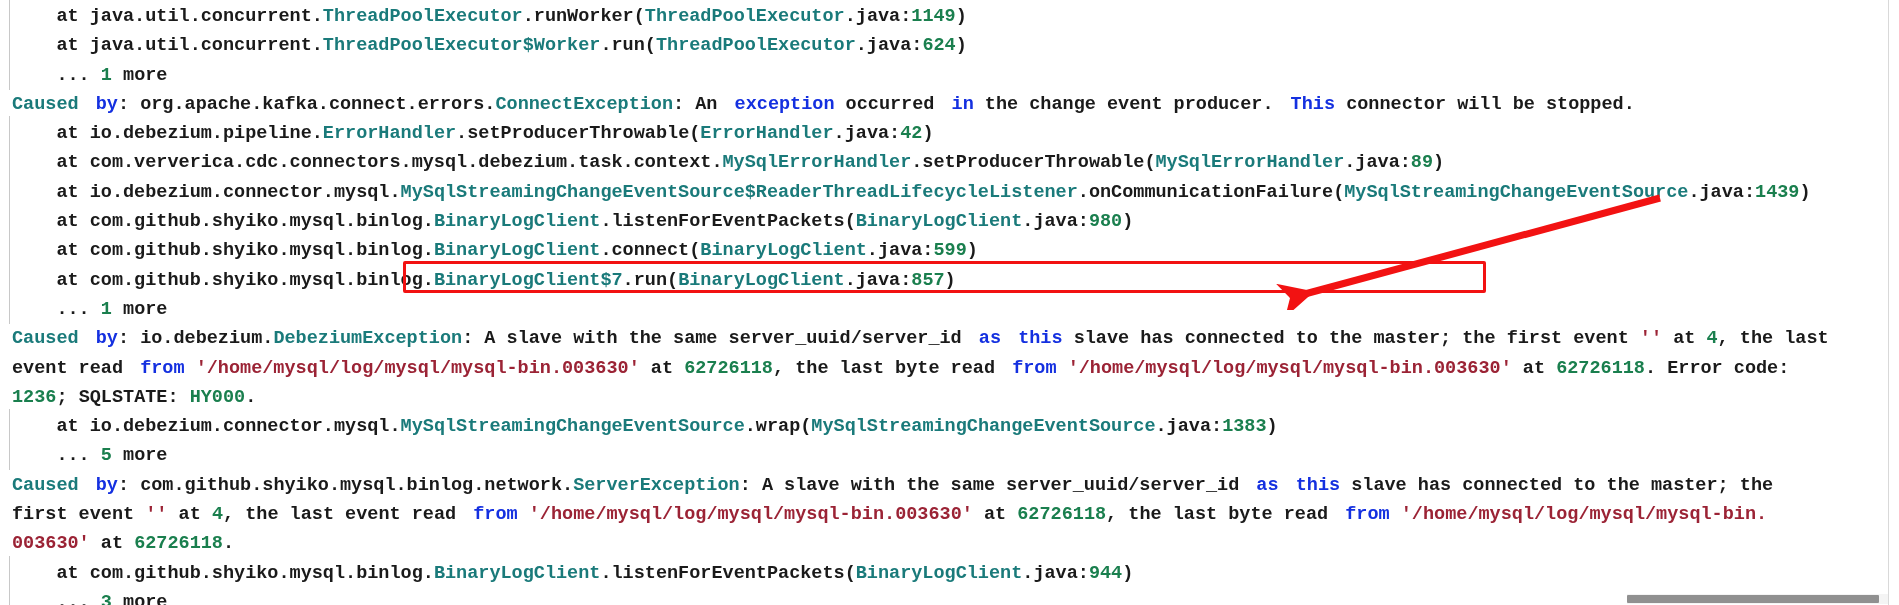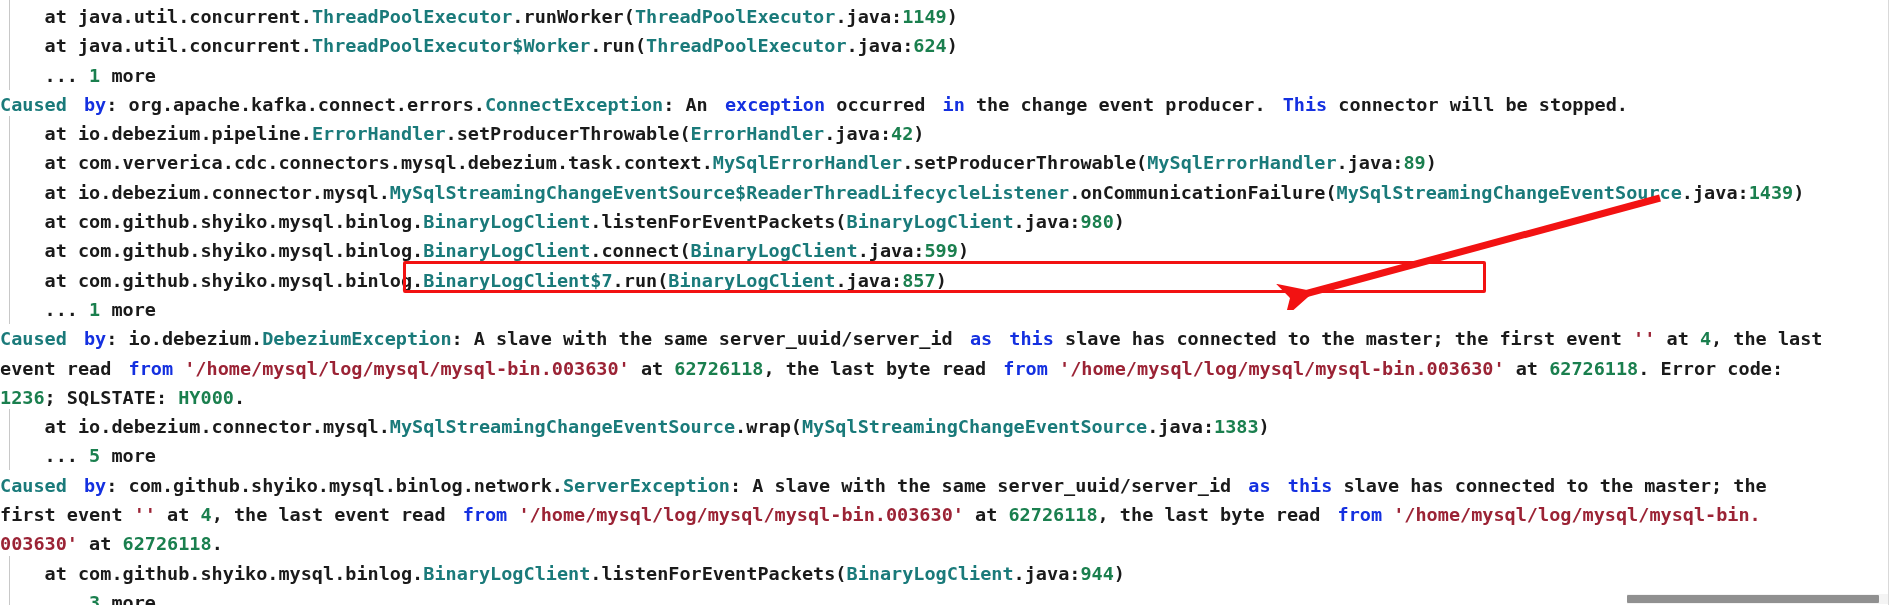--- a/index.html
+++ b/index.html
@@ -30,21 +30,22 @@
     font-size: 18.5px;
     line-height: 29.3px;
     letter-spacing: 0px;
     white-space: pre;
   }
 
   .log-line {
     position: relative;
     height: 29.3px;
     white-space: pre;
-    padding-left: 0px;
+    padding-left: 12px;
+    font-family: Liberation Mono, monospace;
   }
 
   
   .log-line.indented::before {
     content: "";
     position: absolute;
     left: 9px;
     top: -3px;
     width: 1px;
     height: 32px;

